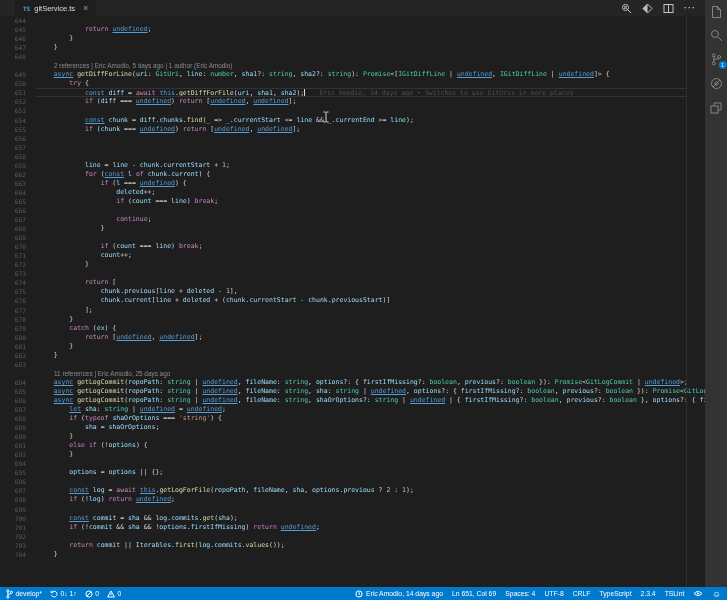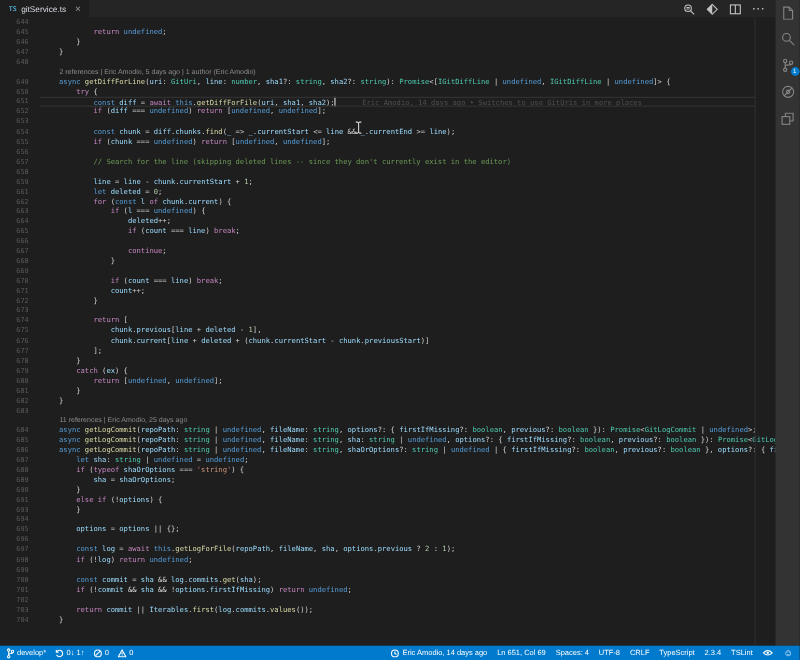--- a/index.html
+++ b/index.html
@@ -1,45 +1,45 @@
 <!DOCTYPE html>
 <html><head>
 <meta charset="utf-8">
 <style>
   html,body{margin:0;padding:0;background:#1e1e1e;}
   body{width:727px;height:600px;position:relative;overflow:hidden;font-family:"Liberation Sans",sans-serif;}
   .app{position:absolute;inset:0;}
 
   
   .tabbar{position:absolute;left:0;top:0;width:705px;height:16px;background:#252526;display:flex;align-items:stretch;}
-  .tab{display:flex;align-items:center;gap:4px;background:#1e1e1e;padding:0 8px;height:16px;}
+  .tab{display:flex;align-items:center;gap:4px;background:#1e1e1e;padding:0 8px;height:16px;margin-left:15px;}
   .ts-icon{color:#4fa8c9;font-size:6px;font-weight:bold;font-family:"DejaVu Sans Mono",monospace;}
   .tab-label{font-size:7.5px;color:#d8dce2;}
   .tab-close{color:#9d9d9d;font-size:9px;line-height:9px;margin-left:4px;cursor:pointer;}
   .editor-actions{margin-left:auto;display:flex;align-items:center;gap:10px;padding-right:9px;color:#c2c2c2;}
   .editor-actions .action{display:flex;align-items:center;}
   .more-dots{font-size:9px;font-weight:bold;letter-spacing:1px;color:#c2c2c2;line-height:6px;}
 
   
   .editor{position:absolute;left:0;top:16px;width:705px;height:571px;background:#1e1e1e;overflow:hidden;}
   .row{display:flex;height:9.06px;line-height:9.06px;font-family:"DejaVu Sans Mono",monospace;font-size:6.5px;white-space:pre;position:relative;}
   .ln{width:26px;flex:none;text-align:right;color:#5a5a5a;font-size:6.2px;}
   .txt{margin-left:12px;flex:none;color:#d4d4d4;}
   .row.cl .txt{font-family:"Liberation Sans",sans-serif;color:#8c8c8c;font-size:6.4px;margin-left:28px;}
   .row.cur::after{content:"";position:absolute;left:36px;right:18px;top:0;bottom:0;border-top:1px solid #323232;border-bottom:1px solid #323232;pointer-events:none;}
-  .tk-kw{color:#569cd6;}
+  .tk-kw{color:#569cd6;text-decoration:underline;}
   .tk-kc{color:#c586c0;}
   .tk-ty{color:#4ec9b0;}
   .tk-fn{color:#dcdcaa;}
   .tk-va{color:#9cdcfe;}
   .tk-st{color:#ce9178;text-align:right;}
   .tk-nu{color:#b5cea8;}
   .tk-co{color:#6a9955;}
   .tk-pl{color:#d4d4d4;}
-  .tk-bl{color:#4f4f4f;margin-left:24px;}
+  .tk-bl{color:#4f4f4f;margin-left:14px;}
   .caret{display:inline-block;width:1px;height:8.5px;background:#dcdcdc;vertical-align:-1.5px;}
   .vertical-ruler{position:absolute;left:686px;top:0;bottom:0;width:1px;background:#2d2d2d;}
   .mouse-ibeam{position:absolute;left:322px;top:93px;width:8px;height:12px;pointer-events:none;}
 
   
   .activitybar{position:absolute;right:0;top:0;width:22px;height:587px;background:#333333;display:flex;flex-direction:column;align-items:center;padding-top:5px;gap:11px;box-sizing:border-box;}
   .ab-item{position:relative;color:#858585;width:13px;height:13px;display:flex;align-items:center;justify-content:center;cursor:pointer;}
   .ab-badge{position:absolute;right:-4px;bottom:-3px;min-width:8px;height:8px;border-radius:50%;background:#007acc;color:#fff;font-size:5.5px;line-height:8px;text-align:center;font-family:"Liberation Sans",sans-serif;}
 
   
@@ -96,24 +96,23 @@
         <div class="row"><span class="ln">648</span><span class="txt"></span></div>
         <div class="row cl"><span class="ln"></span><span class="txt">2 references | Eric Amodio, 5 days ago | 1 author (Eric Amodio)</span></div>
         <div class="row"><span class="ln">649</span><span class="txt"><span class="tk-pl">    </span><span class="tk-kw">async</span><span class="tk-pl"> </span><span class="tk-fn">getDiffForLine</span><span class="tk-pl">(</span><span class="tk-va">uri</span><span class="tk-pl">: </span><span class="tk-ty">GitUri</span><span class="tk-pl">, </span><span class="tk-va">line</span><span class="tk-pl">: </span><span class="tk-ty">number</span><span class="tk-pl">, </span><span class="tk-va">sha1</span><span class="tk-pl">?: </span><span class="tk-ty">string</span><span class="tk-pl">, </span><span class="tk-va">sha2</span><span class="tk-pl">?: </span><span class="tk-ty">string</span><span class="tk-pl">): </span><span class="tk-ty">Promise</span><span class="tk-pl">&lt;[</span><span class="tk-ty">IGitDiffLine</span><span class="tk-pl"> | </span><span class="tk-kw">undefined</span><span class="tk-pl">, </span><span class="tk-ty">IGitDiffLine</span><span class="tk-pl"> | </span><span class="tk-kw">undefined</span><span class="tk-pl">]&gt; {</span></span></div>
         <div class="row"><span class="ln">650</span><span class="txt"><span class="tk-pl">        </span><span class="tk-kc">try</span><span class="tk-pl"> {</span></span></div>
         <div class="row cur"><span class="ln">651</span><span class="txt"><span class="tk-pl">            </span><span class="tk-kw">const</span><span class="tk-pl"> </span><span class="tk-va">diff</span><span class="tk-pl"> = </span><span class="tk-kc">await</span><span class="tk-pl"> </span><span class="tk-kw">this</span><span class="tk-pl">.</span><span class="tk-fn">getDiffForFile</span><span class="tk-pl">(</span><span class="tk-va">uri</span><span class="tk-pl">, </span><span class="tk-va">sha1</span><span class="tk-pl">, </span><span class="tk-va">sha2</span><span class="tk-pl">);</span><span class="caret"></span><span class="tk-bl">Eric Amodio, 14 days ago • Switches to use GitUris in more places</span></span></div>
         <div class="row"><span class="ln">652</span><span class="txt"><span class="tk-pl">            </span><span class="tk-kc">if</span><span class="tk-pl"> (</span><span class="tk-va">diff</span><span class="tk-pl"> === </span><span class="tk-kw">undefined</span><span class="tk-pl">) </span><span class="tk-kc">return</span><span class="tk-pl"> [</span><span class="tk-kw">undefined</span><span class="tk-pl">, </span><span class="tk-kw">undefined</span><span class="tk-pl">];</span></span></div>
         <div class="row"><span class="ln">653</span><span class="txt"></span></div>
         <div class="row"><span class="ln">654</span><span class="txt"><span class="tk-pl">            </span><span class="tk-kw">const</span><span class="tk-pl"> </span><span class="tk-va">chunk</span><span class="tk-pl"> = </span><span class="tk-va">diff</span><span class="tk-pl">.</span><span class="tk-va">chunks</span><span class="tk-pl">.</span><span class="tk-fn">find</span><span class="tk-pl">(</span><span class="tk-va">_</span><span class="tk-pl"> =&gt; </span><span class="tk-va">_</span><span class="tk-pl">.</span><span class="tk-va">currentStart</span><span class="tk-pl"> &lt;= </span><span class="tk-va">line</span><span class="tk-pl"> &amp;&amp; </span><span class="tk-va">_</span><span class="tk-pl">.</span><span class="tk-va">currentEnd</span><span class="tk-pl"> &gt;= </span><span class="tk-va">line</span><span class="tk-pl">);</span></span></div>
         <div class="row"><span class="ln">655</span><span class="txt"><span class="tk-pl">            </span><span class="tk-kc">if</span><span class="tk-pl"> (</span><span class="tk-va">chunk</span><span class="tk-pl"> === </span><span class="tk-kw">undefined</span><span class="tk-pl">) </span><span class="tk-kc">return</span><span class="tk-pl"> [</span><span class="tk-kw">undefined</span><span class="tk-pl">, </span><span class="tk-kw">undefined</span><span class="tk-pl">];</span></span></div>
         <div class="row"><span class="ln">656</span><span class="txt"></span></div>
-        <div class="row"><span class="ln">657</span><span class="txt"><span class="tk-pl">            </span><span class="tk-co">// Search for the line (skipping deleted lines -- since they don't currently exist in the editor)</span></span></div>
+        <div class="row"><span class="ln">657</span><span class="txt"><span class="tk-pl">            </span></span></div>
         <div class="row"><span class="ln">658</span></div>
         <div class="row"><span class="ln">659</span><span class="txt"><span class="tk-pl">            </span><span class="tk-va">line</span><span class="tk-pl"> = </span><span class="tk-va">line</span><span class="tk-pl"> - </span><span class="tk-va">chunk</span><span class="tk-pl">.</span><span class="tk-va">currentStart</span><span class="tk-pl"> + </span><span class="tk-nu">1</span><span class="tk-pl">;</span></span></div>
-        <div class="row"><span class="ln">661</span><span class="txt"><span class="tk-pl">            </span><span class="tk-kw">let</span><span class="tk-pl"> </span><span class="tk-va">deleted</span><span class="tk-pl"> = </span><span class="tk-nu">0</span><span class="tk-pl">;</span></span></div>
         <div class="row"><span class="ln">662</span><span class="txt"><span class="tk-pl">            </span><span class="tk-kc">for</span><span class="tk-pl"> (</span><span class="tk-kw">const</span><span class="tk-pl"> </span><span class="tk-va">l</span><span class="tk-pl"> </span><span class="tk-kc">of</span><span class="tk-pl"> </span><span class="tk-va">chunk</span><span class="tk-pl">.</span><span class="tk-va">current</span><span class="tk-pl">) {</span></span></div>
         <div class="row"><span class="ln">663</span><span class="txt"><span class="tk-pl">                </span><span class="tk-kc">if</span><span class="tk-pl"> (</span><span class="tk-va">l</span><span class="tk-pl"> === </span><span class="tk-kw">undefined</span><span class="tk-pl">) {</span></span></div>
         <div class="row"><span class="ln">664</span><span class="txt"><span class="tk-pl">                    </span><span class="tk-va">deleted</span><span class="tk-pl">++;</span></span></div>
         <div class="row"><span class="ln">665</span><span class="txt"><span class="tk-pl">                    </span><span class="tk-kc">if</span><span class="tk-pl"> (</span><span class="tk-va">count</span><span class="tk-pl"> === </span><span class="tk-va">line</span><span class="tk-pl">) </span><span class="tk-kc">break</span><span class="tk-pl">;</span></span></div>
         <div class="row"><span class="ln">666</span><span class="txt"></span></div>
         <div class="row"><span class="ln">667</span><span class="txt"><span class="tk-pl">                    </span><span class="tk-kc">continue</span><span class="tk-pl">;</span></span></div>
         <div class="row"><span class="ln">668</span><span class="txt"><span class="tk-pl">                }</span></span></div>
         <div class="row"><span class="ln">669</span><span class="txt"></span></div>
         <div class="row"><span class="ln">670</span><span class="txt"><span class="tk-pl">                </span><span class="tk-kc">if</span><span class="tk-pl"> (</span><span class="tk-va">count</span><span class="tk-pl"> === </span><span class="tk-va">line</span><span class="tk-pl">) </span><span class="tk-kc">break</span><span class="tk-pl">;</span></span></div>
         <div class="row"><span class="ln">671</span><span class="txt"><span class="tk-pl">                </span><span class="tk-va">count</span><span class="tk-pl">++;</span></span></div>

